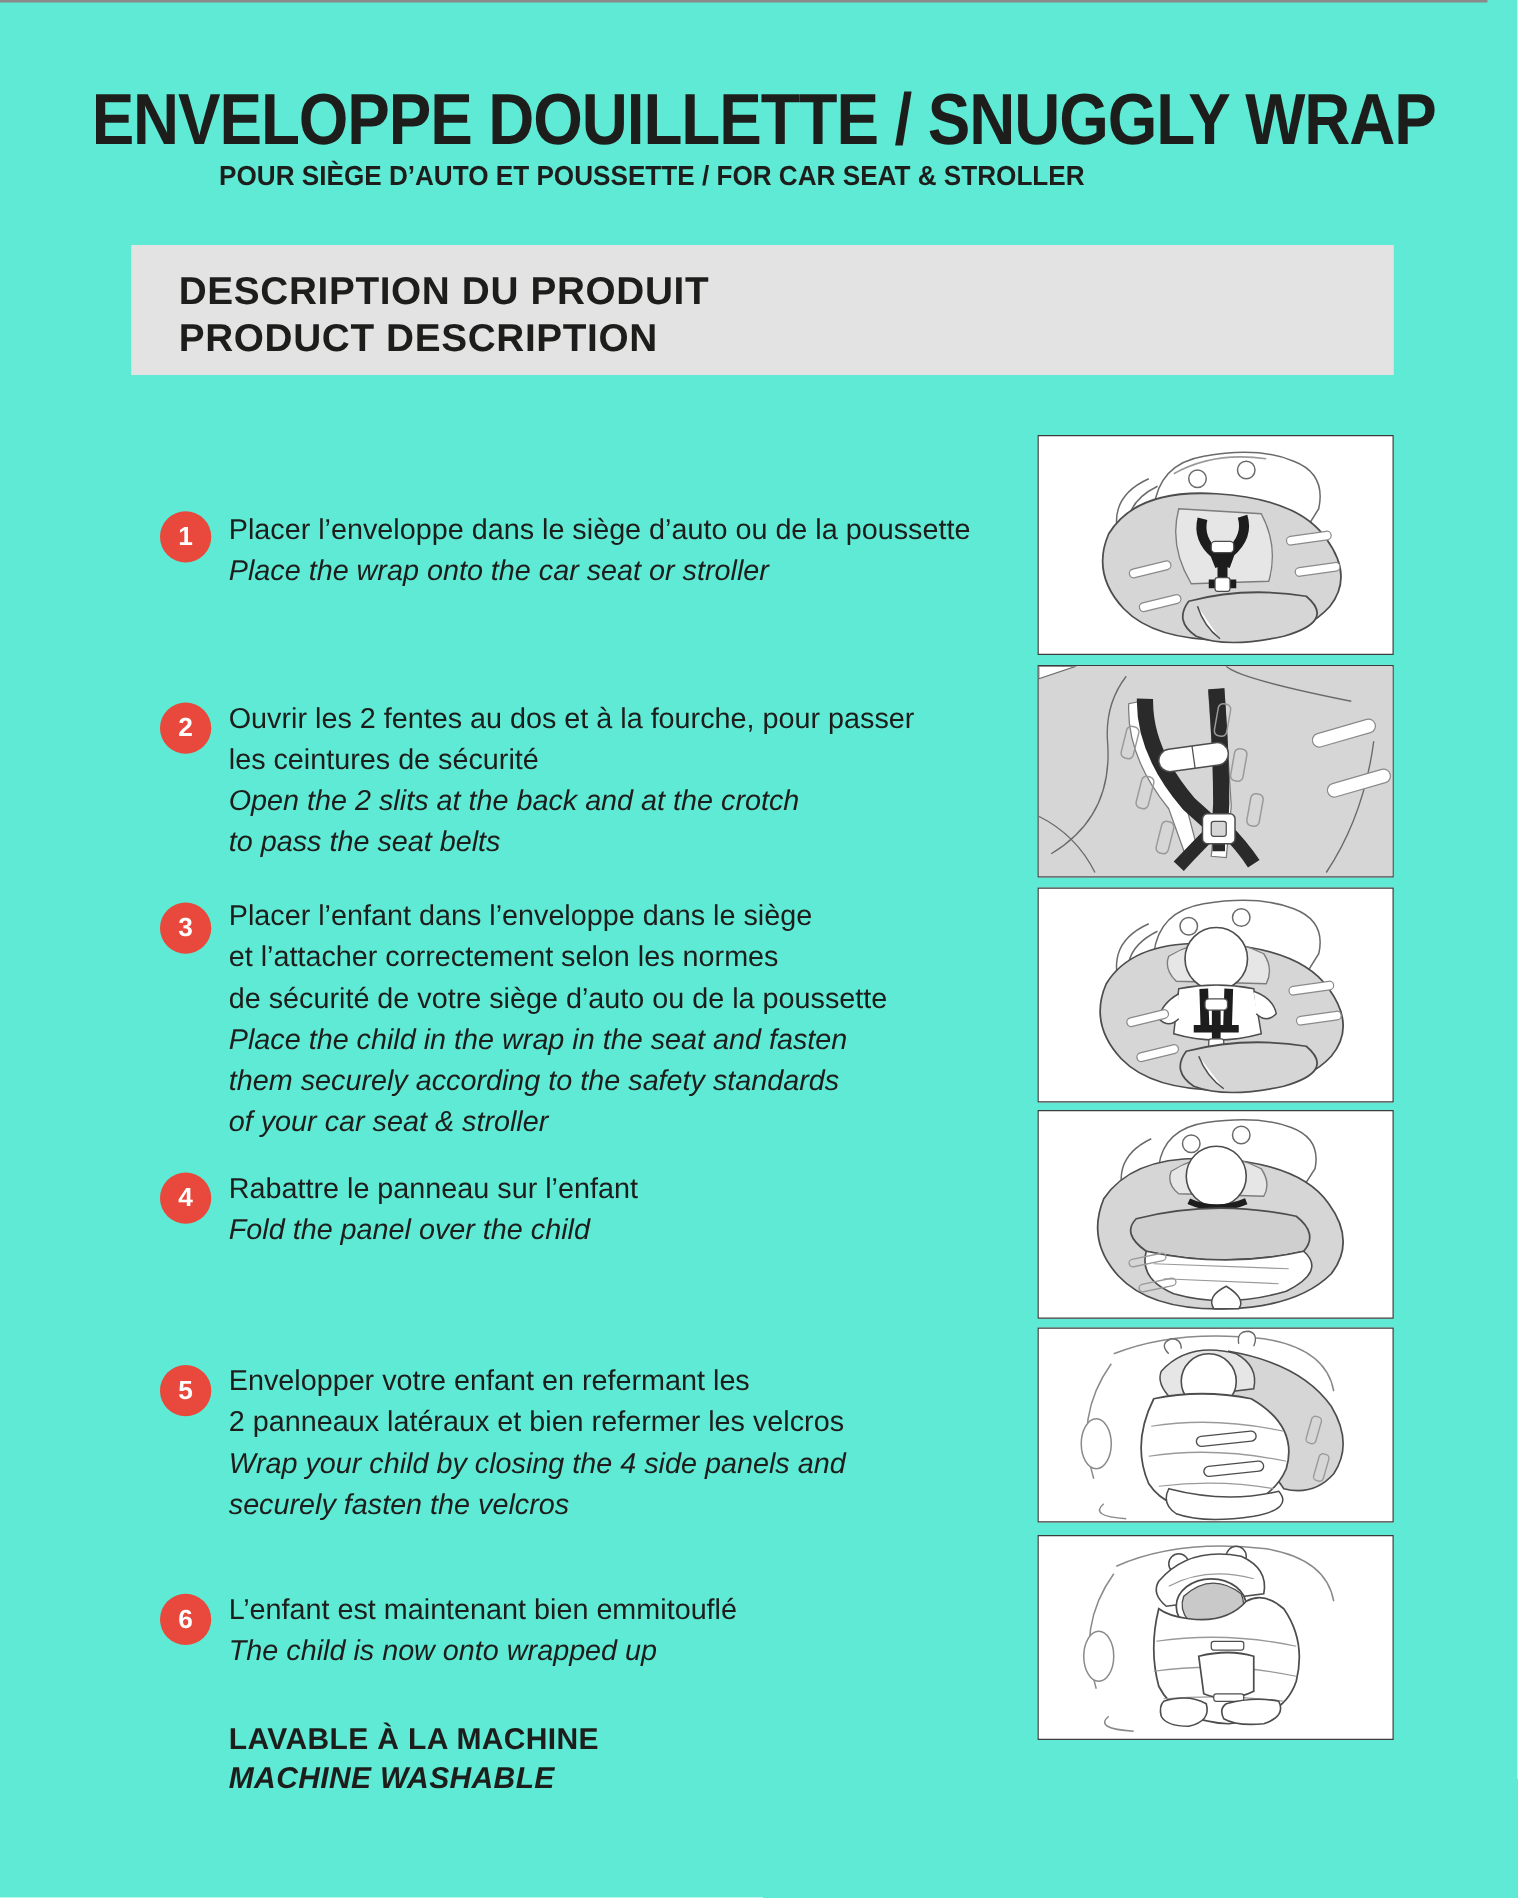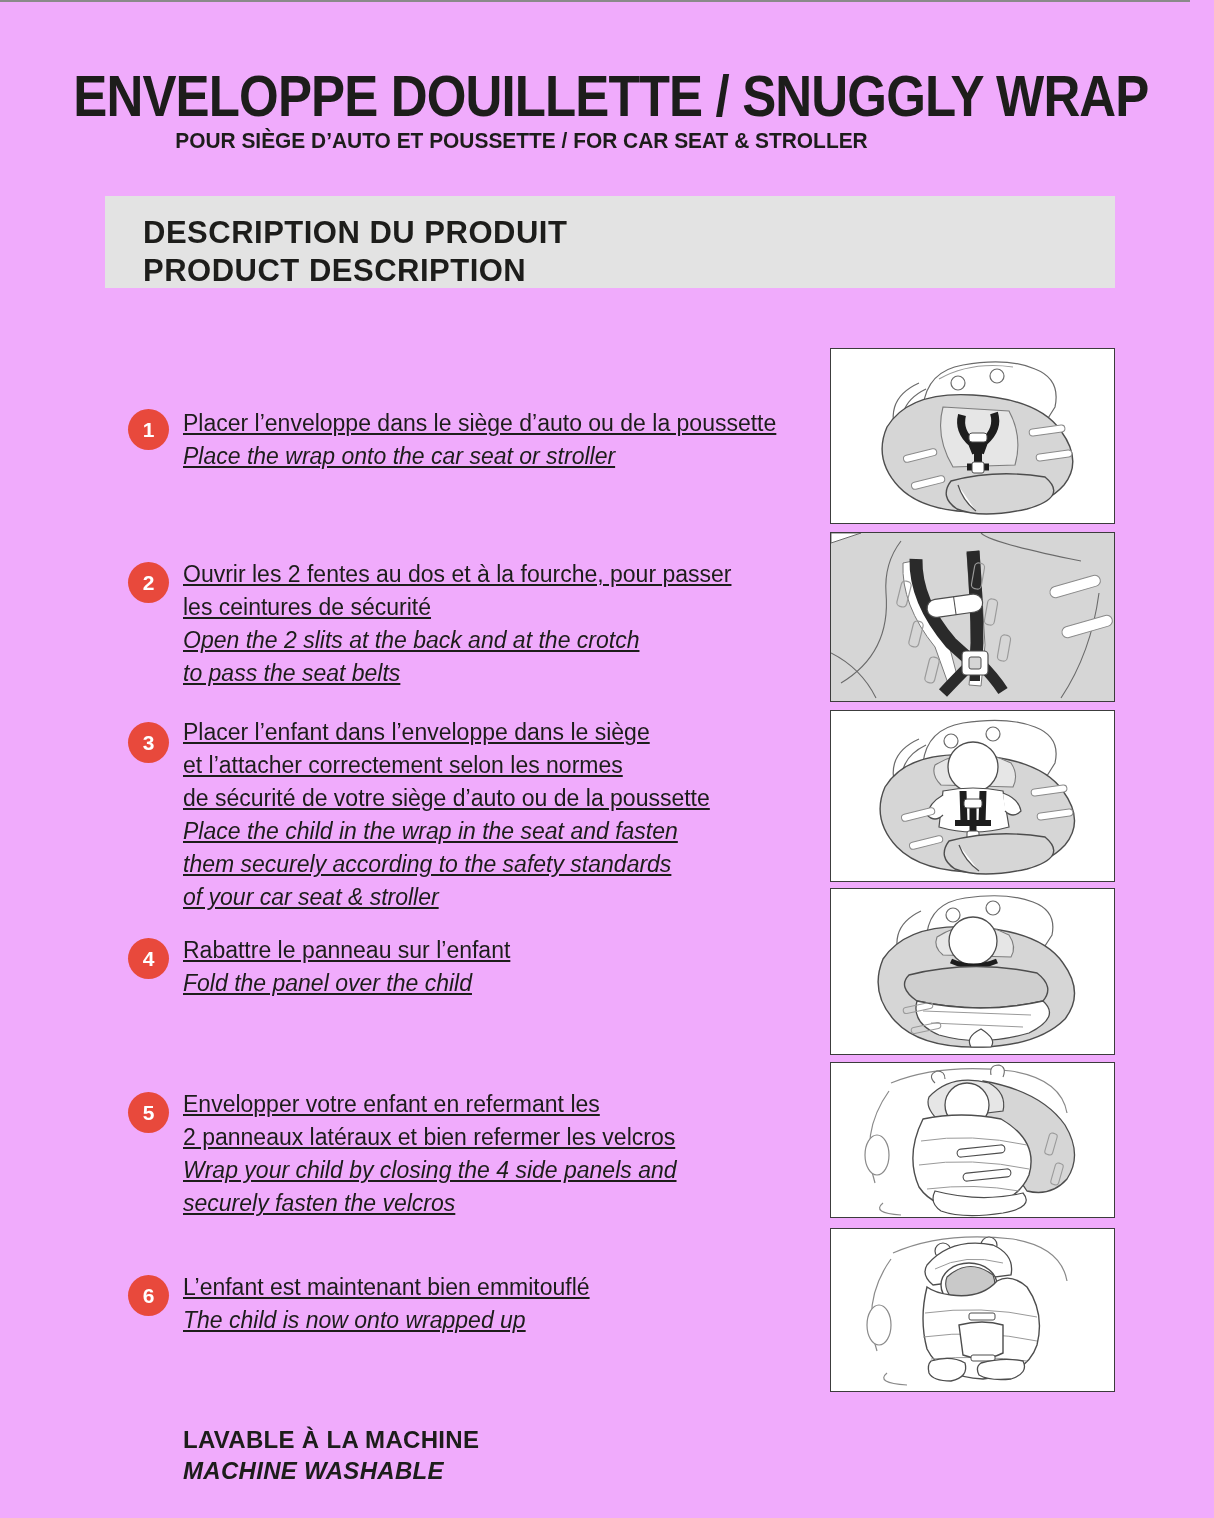--- a/index.html
+++ b/index.html
@@ -6,21 +6,21 @@
   html, body { background: #ffffff; }
   body {
     font-family: "Liberation Sans", sans-serif;
     color: #1d1d1b;
     width: 1214px;
   }
   .page {
     position: relative;
     width: 1214px;
     height: 1518px;
-    background: #f0abfc;
+    background: #5eead4;
     overflow: hidden;
   }
   .scan-edge {
     position: absolute; top: 0; left: 0;
     width: 1190px; height: 2px;
     background: #8a8a8a;
   }
   
   .title {
     position: absolute; top: 66px; left: 0;
@@ -31,46 +31,46 @@
   .title > span { display: inline-block; transform: scaleX(0.88); transform-origin: center; }
   .subtitle {
     position: absolute; top: 128px; left: 0;
     width: 1042px; text-align: center;
     font-weight: 700; font-size: 22px; letter-spacing: 0px; white-space: nowrap;
   }
   .subtitle > span { display: inline-block; transform: scaleX(0.95); transform-origin: center; }
   
   .banner {
     position: absolute; left: 105px; top: 196px;
-    width: 1010px; height: 92px;
+    width: 1010px; height: 104px;
     background: #e3e3e3;
     padding: 18px 0 0 38px;
   }
   .banner-fr { font-weight: 800; font-size: 31px; line-height: 38px; letter-spacing: 0.5px; }
   .banner-en { font-weight: 700; font-size: 31px; line-height: 38px; letter-spacing: 0.5px; }
   
   .step-badge {
     position: absolute; left: 128px;
     width: 41px; height: 41px; border-radius: 50%;
     color: #ffffff; font-weight: 700; font-size: 21px;
     display: flex; align-items: center; justify-content: center;
   }
   .step-text {
     position: absolute; left: 183px;
-    font-size: 23px; line-height: 33px; text-decoration: underline;
+    font-size: 23px; line-height: 33px;
   }
   .lines { white-space: pre-line; }
   .fr { font-weight: 400; }
   .en { font-style: italic; font-weight: 400; }
   
   .footer {
     position: absolute; left: 183px; top: 1376px;
     font-size: 24px; line-height: 31px;
   }
-  .footer-fr { font-weight: 800; letter-spacing: 0.3px; margin-top: 48px; }
+  .footer-fr { font-weight: 800; letter-spacing: 0.3px; }
   .footer-en { font-weight: 800; font-style: italic; letter-spacing: 0.3px; }
   
   .illus {
     position: absolute; left: 830px; width: 285px;
     border: 1.5px solid #3c3c3c;
     background: #ffffff;
   }
   .illus svg { display: block; width: 100%; height: 100%; }
 </style>
 </head>

